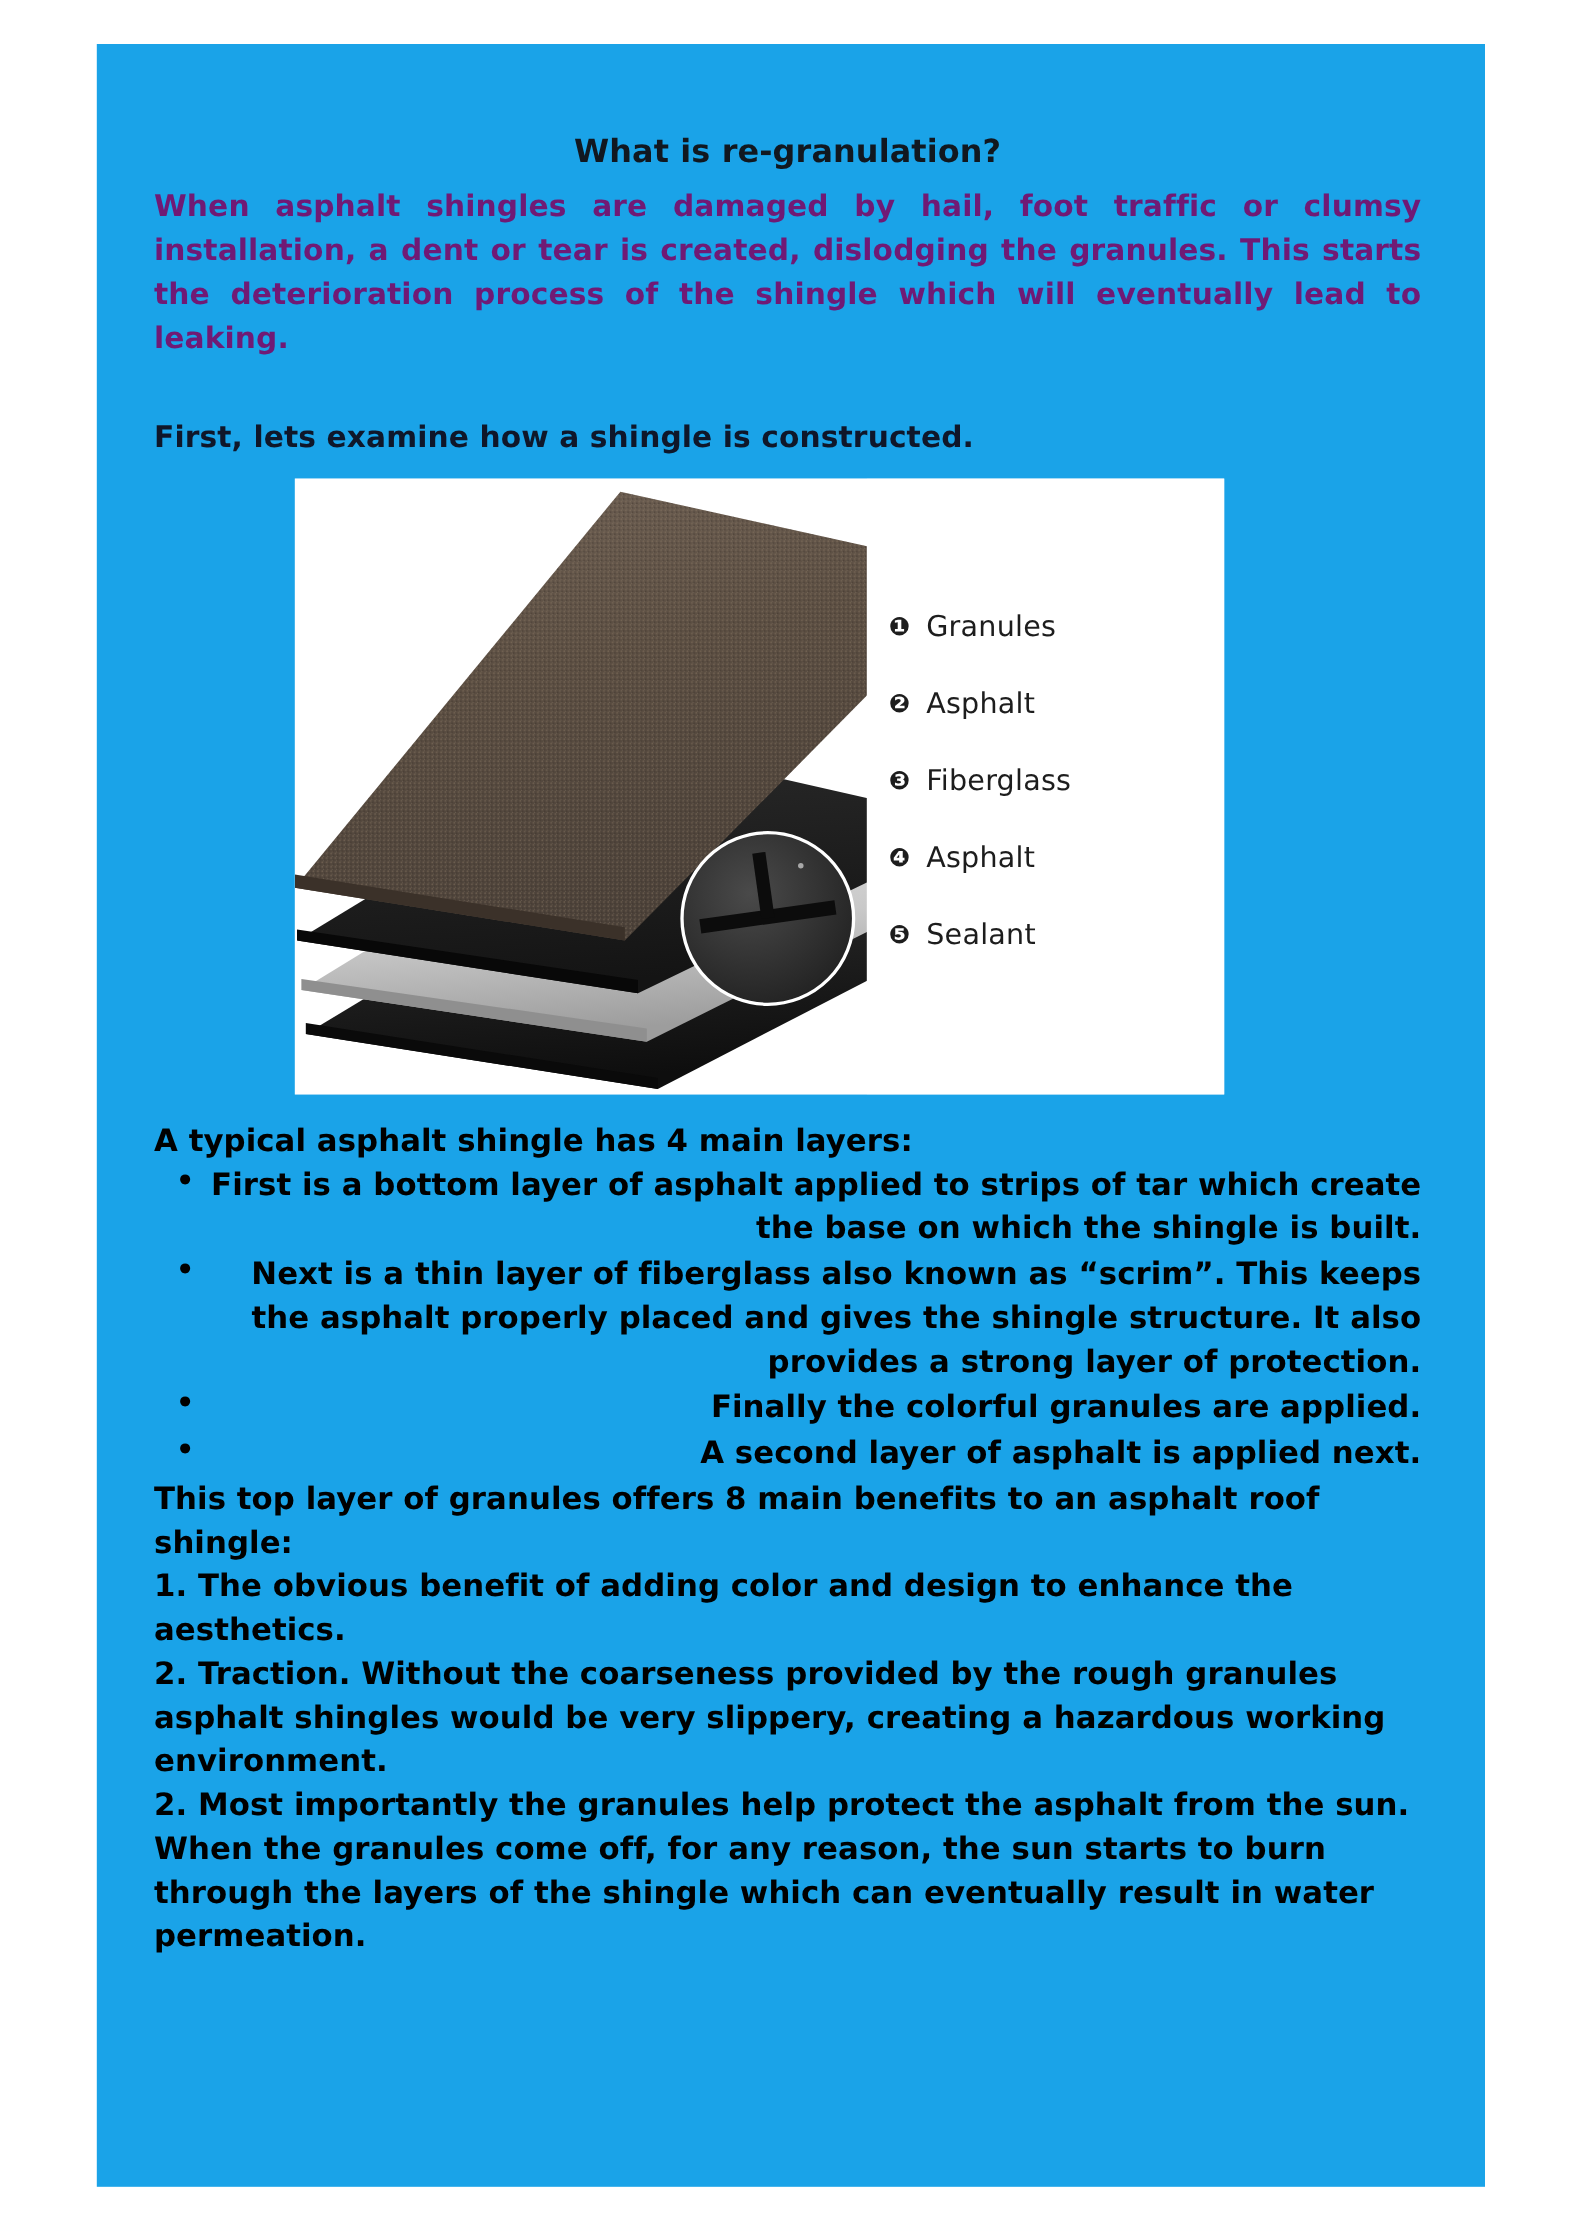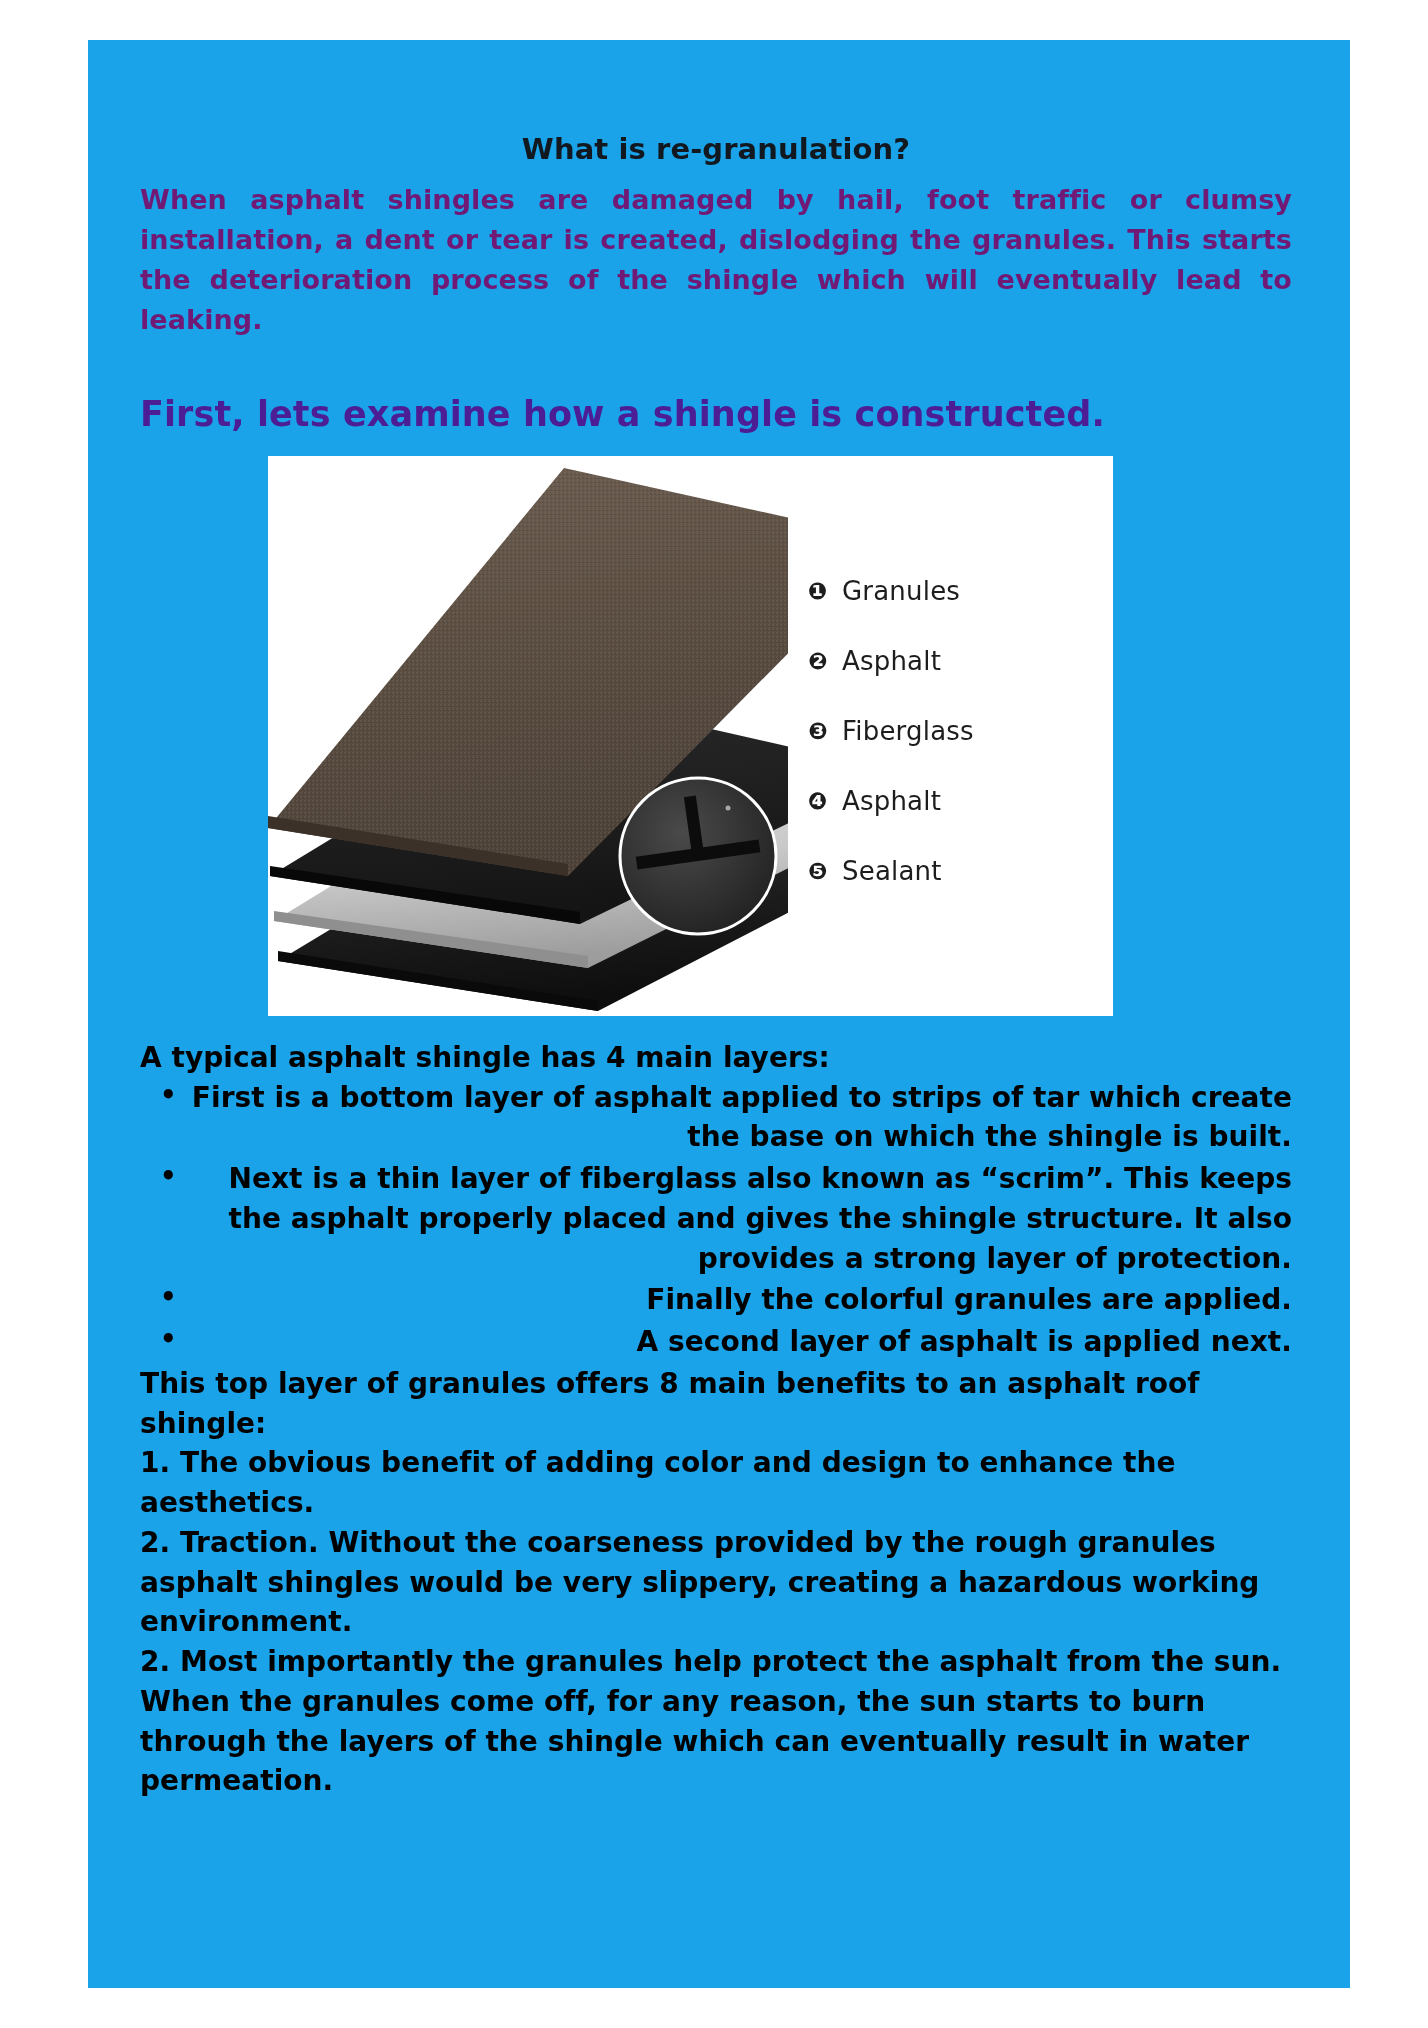--- a/index.html
+++ b/index.html
@@ -24,44 +24,44 @@
     position: absolute;
     left: 88px;
     top: 40px;
     width: 1262px;
     height: 1948px;
     background: #1aa3e8;
   }
   .content {
     position: absolute;
     left: 52px;
-    top: 92px;
+    top: 80px;
     width: 1152px;
   }
   .doc-title {
     font-size: 29px;
     font-weight: bold;
     color: #111820;
     text-align: center;
     letter-spacing: 0.1px;
     margin: 0 0 14px 0;
   }
   .intro {
     font-size: 27px;
     font-weight: bold;
     color: #701a75;
     line-height: 1.48;
     text-align: justify;
     margin: 0 0 54px 0;
     letter-spacing: 0.1px;
   }
   .subhead {
-    font-size: 35px;
-    font-weight: bold;
-    color: #4c1d95;
+    font-size: 27px;
+    font-weight: bold;
+    color: #0f172a;
     margin: 0 0 22px 0;
     letter-spacing: 0.1px;
   }
   .figure {
     position: relative;
     width: 845px;
     height: 560px;
     margin: 0 0 0 128px;
     background: #ffffff;
     overflow: hidden;

